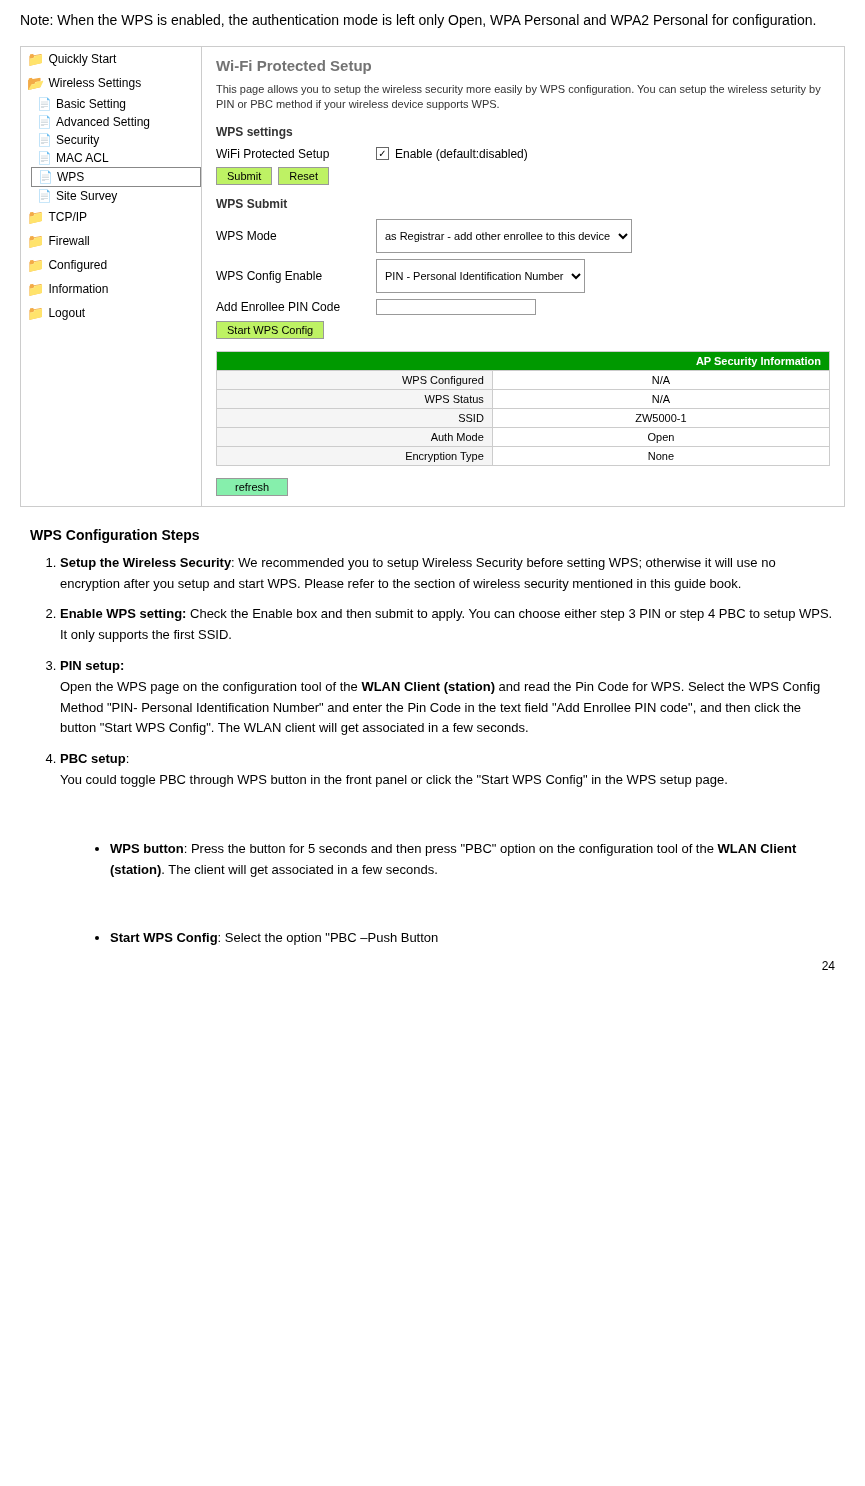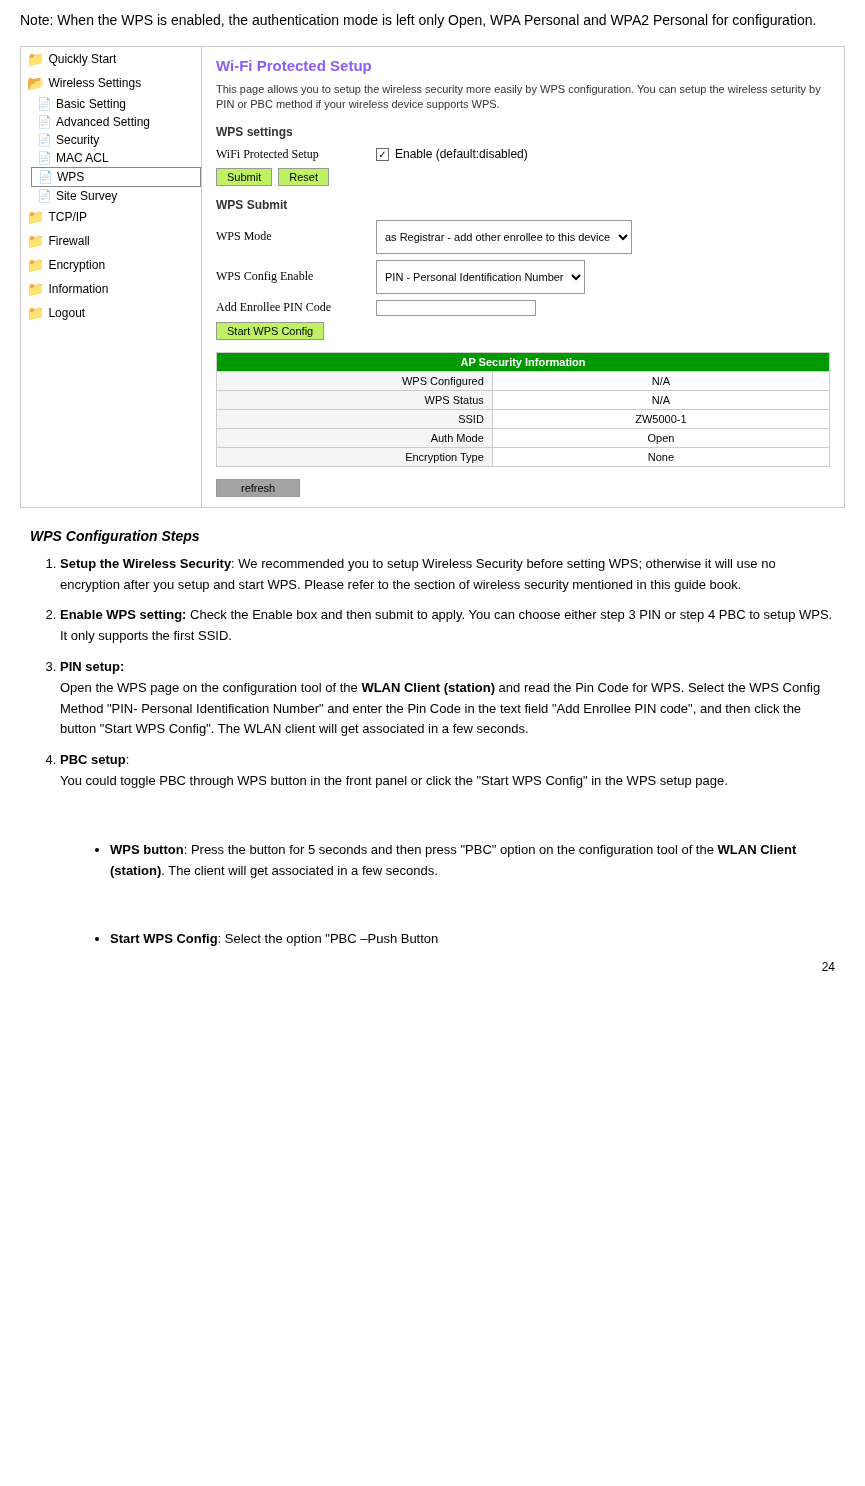--- a/index.html
+++ b/index.html
@@ -18,46 +18,46 @@
     .sidebar-group-header { padding: 4px 6px; display: flex; align-items: center; gap: 4px; font-weight: normal; }
     .folder-icon { color: #c8a000; font-size: 14px; }
     .doc-icon { color: #4a90d9; font-size: 12px; }
     .sidebar-children { padding-left: 10px; }
     .sidebar-children .sidebar-item { padding: 2px 6px; }
     .wps-item { border: 1px solid #888; background: #fff; }
 
     
     .content { flex: 1; border: 1px solid #ccc; border-left: none; padding: 10px 14px; }
 
-    .page-title { color: #8b5cf6; font-size: 15px; font-weight: bold; margin-bottom: 8px; }
+    .page-title { color: #737373; font-size: 15px; font-weight: bold; margin-bottom: 8px; }
     .page-desc { font-size: 11px; color: #333; margin-bottom: 12px; line-height: 1.4; }
 
     .section-label { font-size: 12px; font-weight: bold; color: #333; margin-bottom: 8px; }
     .form-row { display: flex; align-items: center; margin-bottom: 6px; }
-    .form-label { width: 160px; font-size: 12px; font-family: Liberation Serif, serif; }
+    .form-label { width: 160px; font-size: 12px; }
     .form-value { font-size: 12px; }
 
     .btn-group { display: flex; gap: 6px; margin-bottom: 12px; margin-left: 0; }
     .btn { padding: 2px 10px; font-size: 11px; background: #bef264; border: 1px solid #999; cursor: pointer; }
 
     .wps-config-section { margin-bottom: 12px; }
 
     .dropdown { font-size: 11px; padding: 9px 4px; border: 1px solid #999; background: #fff; }
 
     .ap-security-table { width: 100%; border-collapse: collapse; }
     .ap-security-header { background: #009900; color: #fff; text-align: center; font-size: 12px; font-weight: bold; padding: 4px; }
-    .ap-security-table td { border: 1px solid #ccc; padding: 3px 8px; font-size: 11px; }
+    .ap-security-table td { border: 1px solid #ccc; padding: 3px 8px; font-size: 11px; text-align: right; }
     .ap-security-table .row-label { text-align: right; width: 45%; background: #f5f5f5; }
     .ap-security-table .row-value { text-align: center; width: 55%; }
 
-    .refresh-btn { margin-top: 6px; padding: 2px 24px; font-size: 11px; background: #a3a3a3; border: 1px solid #999; cursor: pointer; }
+    .refresh-btn { margin-top: 6px; padding: 2px 18px; font-size: 11px; background: #86efac; border: 1px solid #999; cursor: pointer; }
 
     
     .text-section { margin-top: 20px; padding: 0 10px; }
-    .text-section h3 { font-size: 14px; font-weight: bold; margin-bottom: 10px; font-style: italic; }
+    .text-section h3 { font-size: 14px; font-weight: bold; margin-bottom: 10px; }
     .text-section ol { margin-left: 30px; }
     .text-section ol li { margin-bottom: 10px; font-size: 13px; line-height: 1.6; }
     .text-section ol li .bold { font-weight: bold; }
     .text-section ul { list-style: disc; margin-left: 50px; }
     .text-section ul li { margin-bottom: 10px; font-size: 13px; line-height: 1.6; margin-top: 48px; }
 
     .checkbox-row { display: flex; align-items: center; gap: 6px; }
     .checkbox { width: 13px; height: 13px; border: 1px solid #666; background: #fff; display: inline-flex; align-items: center; justify-content: center; font-size: 10px; }
 
     .page-num { text-align: right; font-size: 12px; margin-top: 10px; padding-right: 10px; }
@@ -117,21 +117,21 @@
         <span>TCP/IP</span>
       </div>
 
       <div class="sidebar-group-header">
         <span class="folder-icon">📁</span>
         <span>Firewall</span>
       </div>
 
       <div class="sidebar-group-header">
         <span class="folder-icon">📁</span>
-        <span>Encryption</span>
+        <span>Configured</span>
       </div>
 
       <div class="sidebar-group-header">
         <span class="folder-icon">📁</span>
         <span>Information</span>
       </div>
 
       <div class="sidebar-group-header">
         <span class="folder-icon">📁</span>
         <span>Logout</span>

